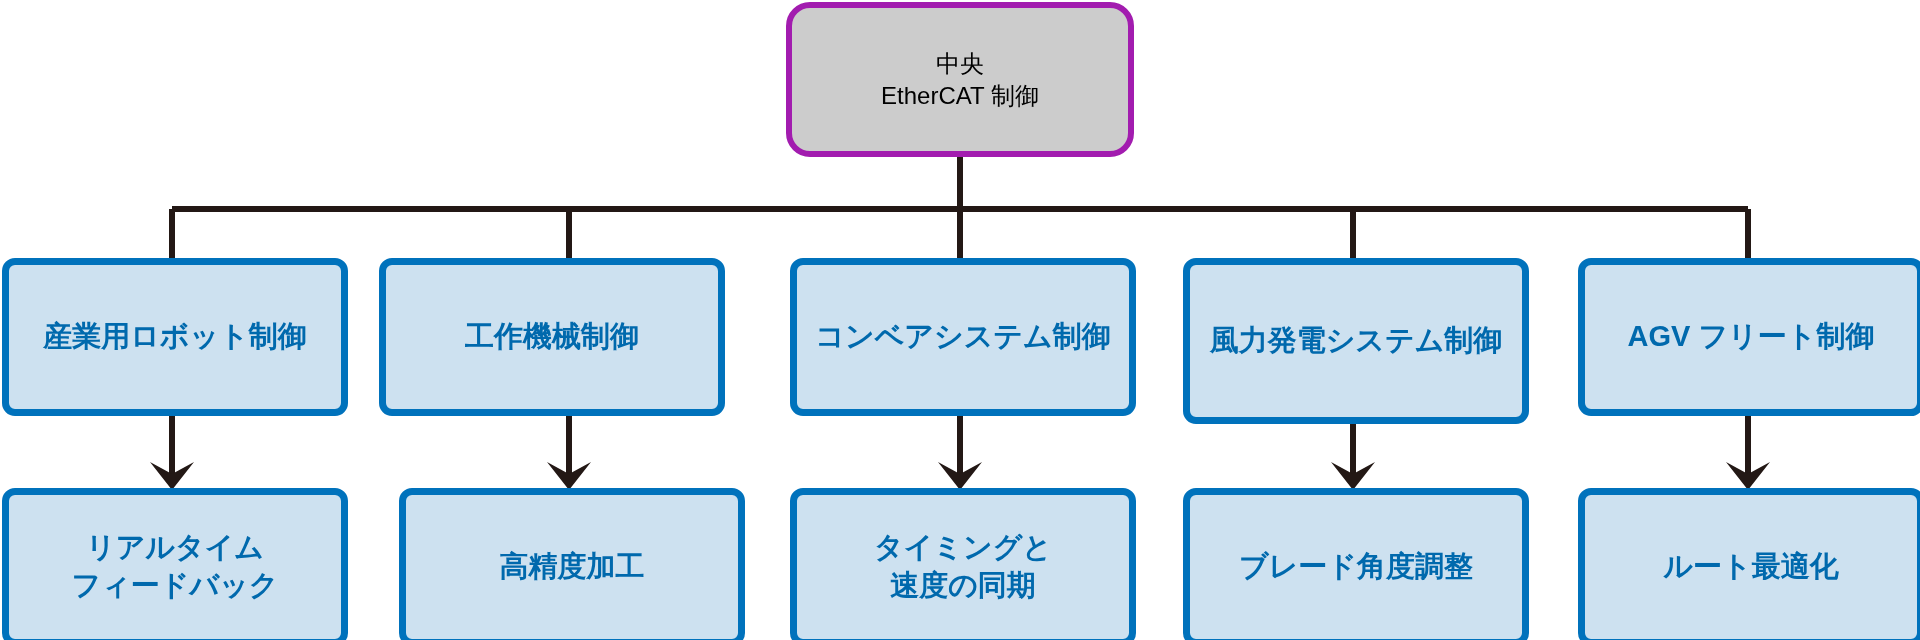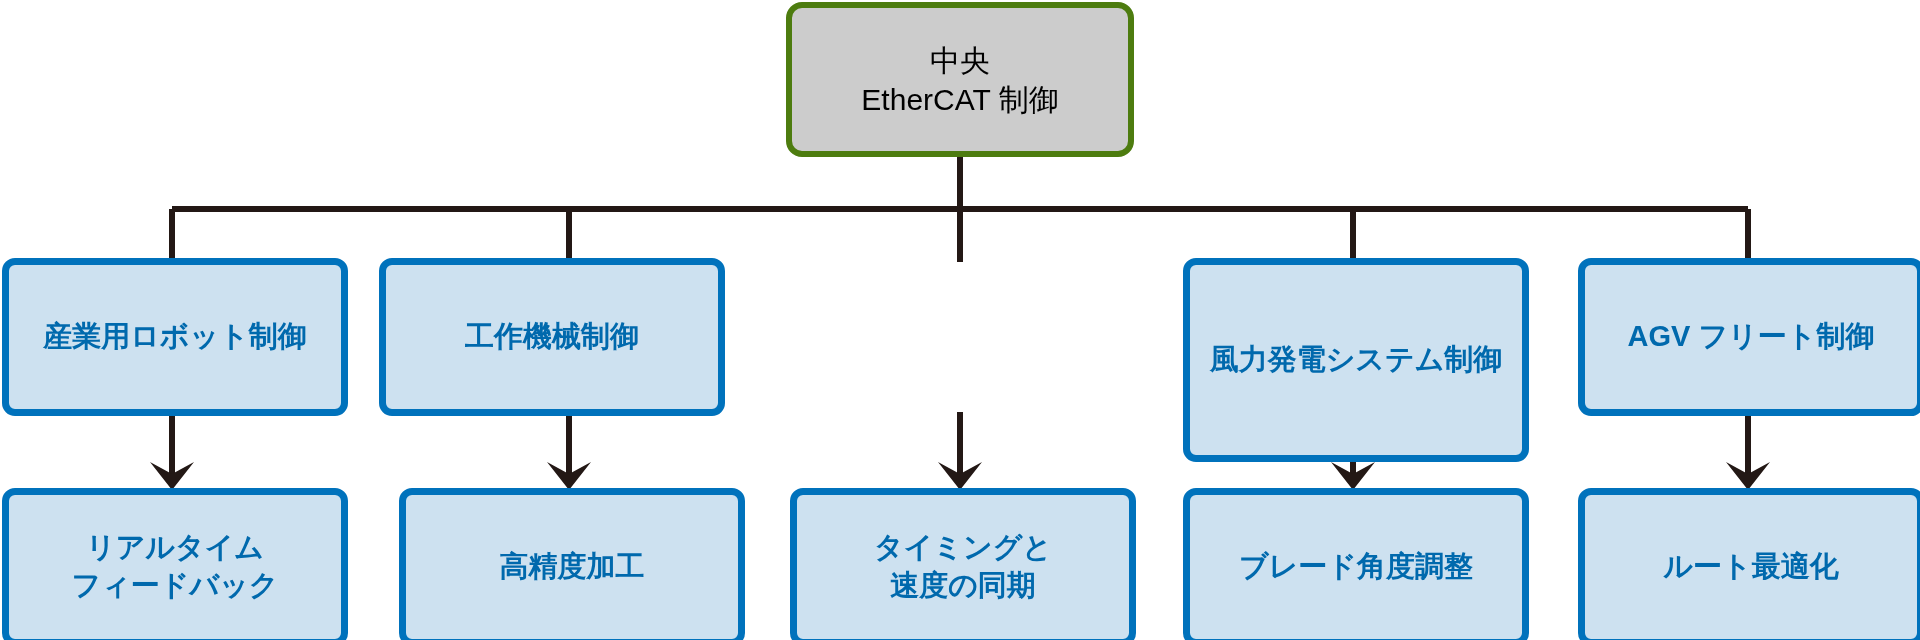--- a/index.html
+++ b/index.html
@@ -34,25 +34,25 @@
     align-items: center;
     justify-content: center;
     text-align: center;
     border-radius: 13px;
     line-height: 1.30;
     white-space: pre-line;
   }
 
   .node.root {
     background: #cccccc;
-    border: 6px solid #4d7c0f;
+    border: 6px solid #a21caf;
     color: #000000;
-    font-size: 30px;
+    font-size: 24px;
     font-weight: 400;
-    border-radius: 16px;
+    border-radius: 24px;
   }
 
   .node.domain {
     background: #cde1f0;
     border: 7px solid #0072bc;
     color: #0069ad;
     font-size: 29px;
     font-weight: 700;
   }
 
@@ -99,22 +99,23 @@
     </g>
   </svg>
 
   <div class="node root" style="left:786px; top:2px; width:348px; height:155px;">中央
 EtherCAT 制御</div>
 
   <div class="node domain" style="left:2px; top:258px; width:346px; height:158px;">産業用ロボット制御</div>
 
   <div class="node domain" style="left:379px; top:258px; width:346px; height:158px;">工作機械制御</div>
 
+  <div class="node domain" style="left:790px; top:258px; width:346px; height:158px;">コンベアシステム制御</div>
 
-  <div class="node domain" style="left:1183px; top:258px; width:346px; height:204px;">風力発電システム制御</div>
+  <div class="node domain" style="left:1183px; top:258px; width:346px; height:166px;">風力発電システム制御</div>
 
   <div class="node domain" style="left:1578px; top:258px; width:346px; height:158px;">AGV フリート制御</div>
 
   <div class="node outcome" style="left:2px; top:488px; width:346px; height:158px;">リアルタイム
 フィードバック</div>
 
   <div class="node outcome" style="left:399px; top:488px; width:346px; height:158px;">高精度加工</div>
 
   <div class="node outcome" style="left:790px; top:488px; width:346px; height:158px;">タイミングと
 速度の同期</div>

